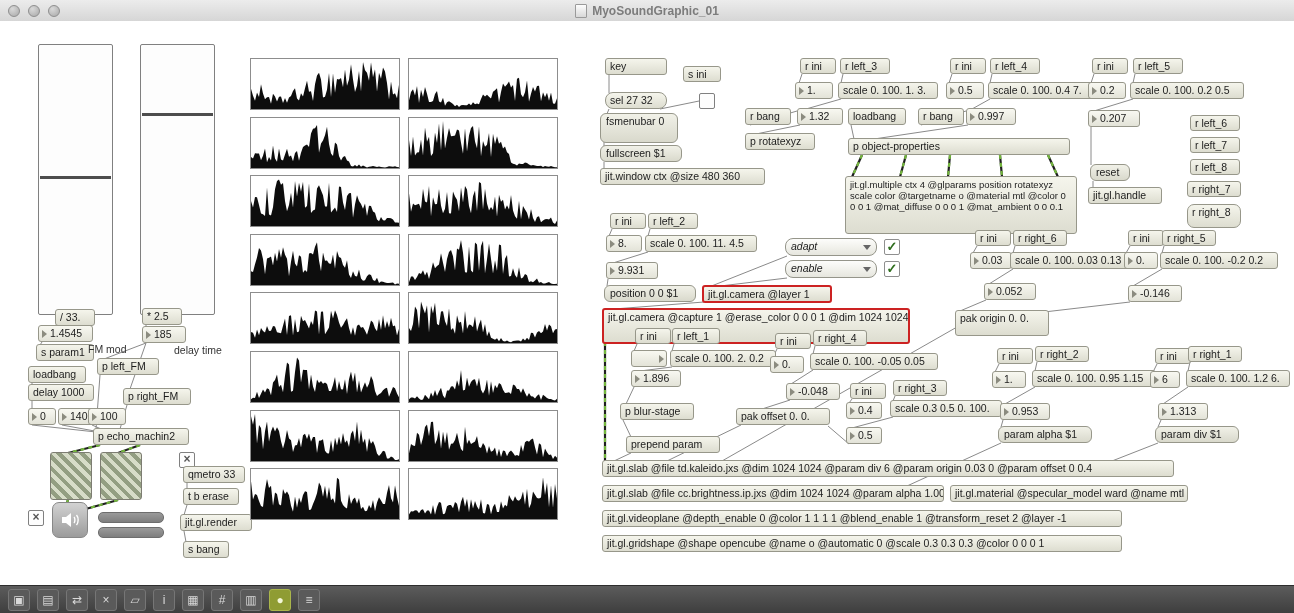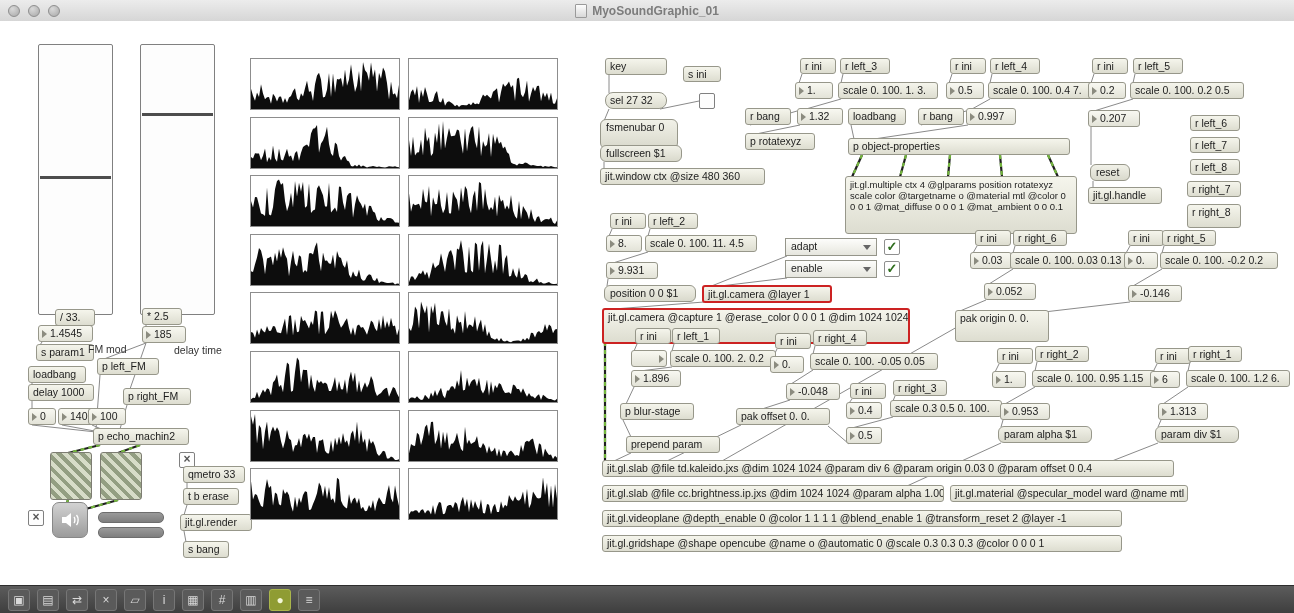--- a/index.html
+++ b/index.html
@@ -35,21 +35,21 @@
   .error{border:2px solid #cc2222;}
   .multiline{white-space:normal;font-size:9.5px;line-height:1.18;padding:2px 4px;}
   .vslider{background:#fdfdfd;border:1px solid #808080;border-radius:2px;}
   .vslider .handle{position:absolute;left:1px;right:1px;height:3px;background:#4d4d4d;}
   .toggle{background:#fdfdfd;border:1px solid #808080;display:flex;align-items:center;
     justify-content:center;color:#555;font-size:12px;font-weight:bold;border-radius:2px;}
   .striped-box{border:1px solid #7d7d72;border-radius:3px;
     background:repeating-linear-gradient(45deg,#d7dcc8 0 4px,#939e82 4px 8px);}
   .hbar{background:linear-gradient(#9a9a9a,#7e7e7e);border:1px solid #6d6d6d;border-radius:5px;}
   .dropdown{background:linear-gradient(#fdfdfb,#e6e6de);border:1px solid #95958a;
-    border-radius:0;display:flex;align-items:center;justify-content:space-between;padding:0 5px;}
+    border-radius:8px;display:flex;align-items:center;justify-content:space-between;padding:0 5px;font-style:italic;}
   .dropdown .arr{width:0;height:0;border-top:5px solid #666;
     border-left:4px solid transparent;border-right:4px solid transparent;flex:none;}
   .checkbox{background:#fff;border:1px solid #8f8f8f;display:flex;align-items:center;
     justify-content:center;color:#2f6e1e;font-size:13px;font-weight:bold;border-radius:2px;}
   .speaker{background:linear-gradient(#d2d2d2,#9b9b9b);border:1px solid #878787;
     border-radius:7px;display:flex;align-items:center;justify-content:center;}
   .wave{position:absolute;background:#fff;border:1px solid #8d8d8d;box-sizing:border-box;z-index:2;}
   .wave svg{display:block;}
 
   
@@ -227,21 +227,21 @@
       <div class="box hbar" style="left: 98px; top: 491px; width: 66px; height: 11px;"></div>
       <div class="box hbar" style="left: 98px; top: 506px; width: 66px; height: 11px;"></div>
       <div class="box object" style="left: 183px; top: 445px; width: 62px; height: 17px;">qmetro 33</div>
       <div class="box object" style="left: 183px; top: 467px; width: 56px; height: 17px;">t b erase</div>
       <div class="box object" style="left: 180px; top: 493px; width: 72px; height: 17px;">jit.gl.render</div>
       <div class="box object" style="left: 183px; top: 520px; width: 46px; height: 17px;">s bang</div>
       <div class="box object" style="left: 605px; top: 37px; width: 62px; height: 17px;">key</div>
       <div class="box object" style="left: 683px; top: 45px; width: 38px; height: 16px;">s ini</div>
       <div class="box object" style="left: 605px; top: 71px; width: 62px; height: 17px; border-radius: 8px;">sel 27 32</div>
       <div class="box toggle" style="left: 699px; top: 72px; width: 16px; height: 16px;"></div>
-      <div class="box message" style="left: 600px; top: 98px; width: 78px; height: 30px;">fsmenubar 0</div>
+      <div class="box message" style="left: 600px; top: 92px; width: 78px; height: 30px;">fsmenubar 0</div>
       <div class="box message" style="left: 600px; top: 124px; width: 82px; height: 17px;">fullscreen $1</div>
       <div class="box object" style="left: 600px; top: 147px; width: 165px; height: 17px;">jit.window ctx @size 480 360</div>
       <div class="box object" style="left: 745px; top: 87px; width: 46px; height: 17px;">r bang</div>
       <div class="box number" style="left: 797px; top: 87px; width: 46px; height: 17px;">
         <span class="tri"></span>
         <span>1.32</span>
       </div>
       <div class="box object" style="left: 848px; top: 87px; width: 58px; height: 17px;">loadbang</div>
       <div class="box object" style="left: 918px; top: 87px; width: 46px; height: 17px;">r bang</div>
       <div class="box number" style="left: 966px; top: 87px; width: 50px; height: 17px;">
@@ -273,21 +273,21 @@
       <div class="box object" style="left: 1133px; top: 37px; width: 50px; height: 16px;">r left_5</div>
       <div class="box object" style="left: 1130px; top: 61px; width: 114px; height: 17px;">scale 0. 100. 0.2 0.5</div>
       <div class="box number" style="left: 1088px; top: 89px; width: 52px; height: 17px;">
         <span class="tri"></span>
         <span>0.207</span>
       </div>
       <div class="box object" style="left: 1190px; top: 94px; width: 50px; height: 16px;">r left_6</div>
       <div class="box object" style="left: 1190px; top: 116px; width: 50px; height: 16px;">r left_7</div>
       <div class="box object" style="left: 1190px; top: 138px; width: 50px; height: 16px;">r left_8</div>
       <div class="box object" style="left: 1187px; top: 160px; width: 54px; height: 16px;">r right_7</div>
-      <div class="box object" style="left: 1187px; top: 183px; width: 54px; height: 24px;">r right_8</div>
+      <div class="box object" style="left: 1187px; top: 183px; width: 54px; height: 24px; border-radius: 7px;">r right_8</div>
       <div class="box message" style="left: 1090px; top: 143px; width: 40px; height: 17px;">reset</div>
       <div class="box object" style="left: 1088px; top: 166px; width: 74px; height: 17px;">jit.gl.handle</div>
       <div class="box object" style="left: 610px; top: 192px; width: 36px; height: 16px;">r ini</div>
       <div class="box number" style="left: 606px; top: 214px; width: 36px; height: 17px;">
         <span class="tri"></span>
         <span>8.</span>
       </div>
       <div class="box object" style="left: 648px; top: 192px; width: 50px; height: 16px;">r left_2</div>
       <div class="box object" style="left: 645px; top: 214px; width: 112px; height: 17px;">scale 0. 100. 11. 4.5</div>
       <div class="box number" style="left: 606px; top: 241px; width: 52px; height: 17px;">
@@ -322,21 +322,21 @@
       <div class="box number" style="left: 1124px; top: 231px; width: 34px; height: 17px;">
         <span class="tri"></span>
         <span>0.</span>
       </div>
       <div class="box object" style="left: 1162px; top: 209px; width: 54px; height: 16px;">r right_5</div>
       <div class="box object" style="left: 1160px; top: 231px; width: 118px; height: 17px;">scale 0. 100. -0.2 0.2</div>
       <div class="box number" style="left: 1128px; top: 264px; width: 54px; height: 17px;">
         <span class="tri"></span>
         <span>-0.146</span>
       </div>
-      <div class="box object" style="left: 955px; top: 289px; width: 94px; height: 32px;">pak origin 0. 0.</div>
+      <div class="box object" style="left: 955px; top: 289px; width: 94px; height: 26px;">pak origin 0. 0.</div>
       <div class="box object" style="left: 635px; top: 307px; width: 36px; height: 16px;">r ini</div>
       <div class="box number" style="left: 631px; top: 329px; width: 36px; height: 17px; padding-left: 27px;">
         <span class="tri"></span>
         <span>1.2</span>
       </div>
       <div class="box object" style="left: 672px; top: 307px; width: 48px; height: 16px;">r left_1</div>
       <div class="box object" style="left: 670px; top: 329px; width: 106px; height: 17px;">scale 0. 100. 2. 0.2</div>
       <div class="box number" style="left: 631px; top: 349px; width: 50px; height: 17px;">
         <span class="tri"></span>
         <span>1.896</span>

